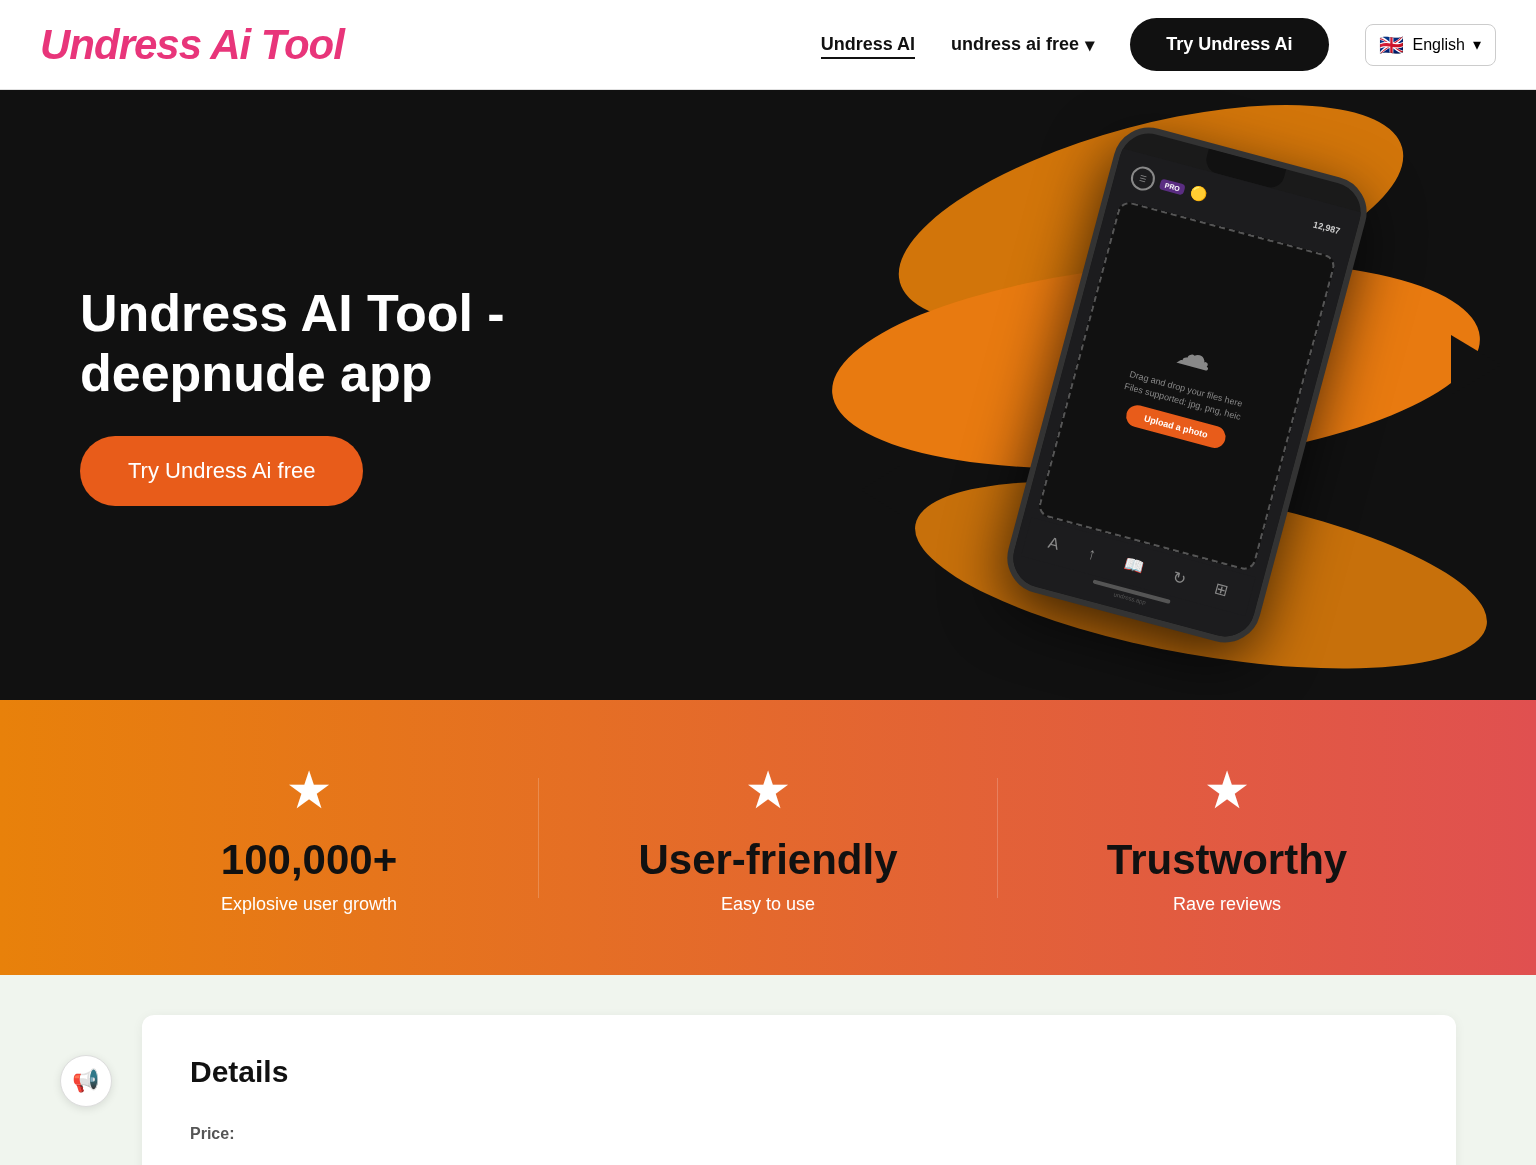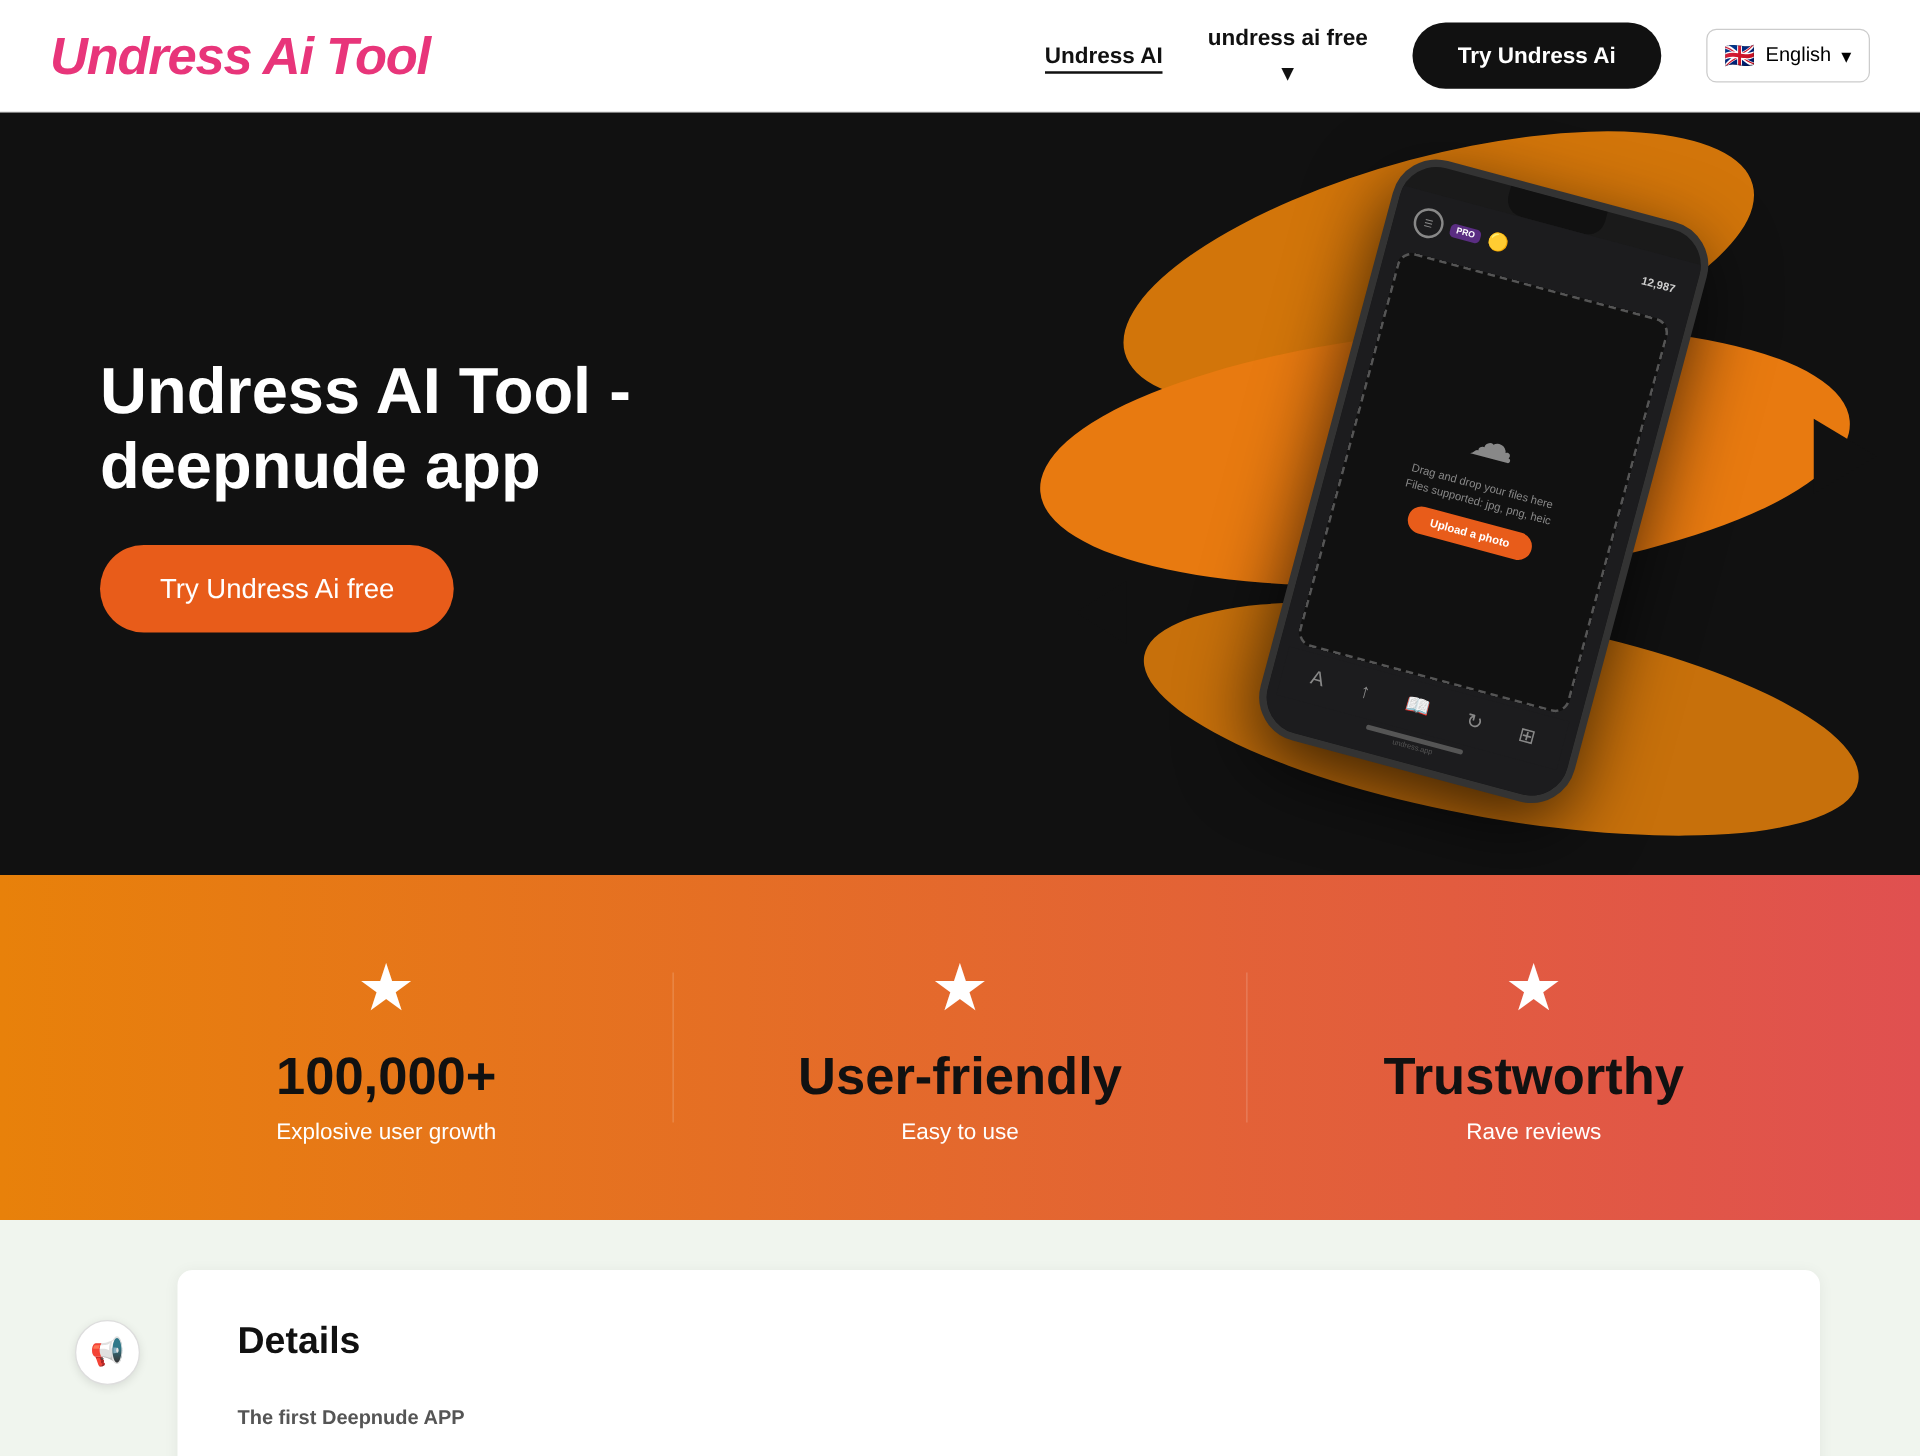--- a/index.html
+++ b/index.html
@@ -45,21 +45,20 @@
       background: #111;
     }
     .nav-dropdown {
       display: flex;
       align-items: center;
       gap: 6px;
       font-size: 18px;
       font-weight: 600;
       color: #111;
       cursor: pointer;
-      flex-direction: column;
     }
     .nav-cta {
       background: #111;
       color: #fff;
       border: none;
       border-radius: 50px;
       padding: 16px 36px;
       font-size: 18px;
       font-weight: 700;
       cursor: pointer;
@@ -344,21 +343,21 @@
       background: #fff;
       border-radius: 12px;
       padding: 40px 48px;
       flex: 1;
       box-shadow: 0 2px 12px rgba(0,0,0,0.06);
     }
     .details-title {
       font-size: 30px;
       font-weight: 800;
       color: #111;
-      margin-bottom: 36px;
+      margin-bottom: 20px;
     }
     .details-subtitle {
       font-size: 16px;
       font-weight: 700;
       color: #555;
       margin-bottom: 10px;
     }
     .megaphone-btn {
       width: 52px;
       height: 52px;
@@ -470,18 +469,17 @@
     <div class="stat-star">★</div>
     <div class="stat-value">Trustworthy</div>
     <div class="stat-label">Rave reviews</div>
   </div>
 </section>
 
 <section class="details-section">
   <div class="megaphone-btn">📢</div>
   <div class="details-card">
     <div class="details-title">Details</div>
-    <div class="details-subtitle">The first Deepnude APP</div>
     <div style="height:16px;"></div>
     <div class="details-subtitle">Price:</div>
 
   </div>
 </section>
 
 </body></html>

